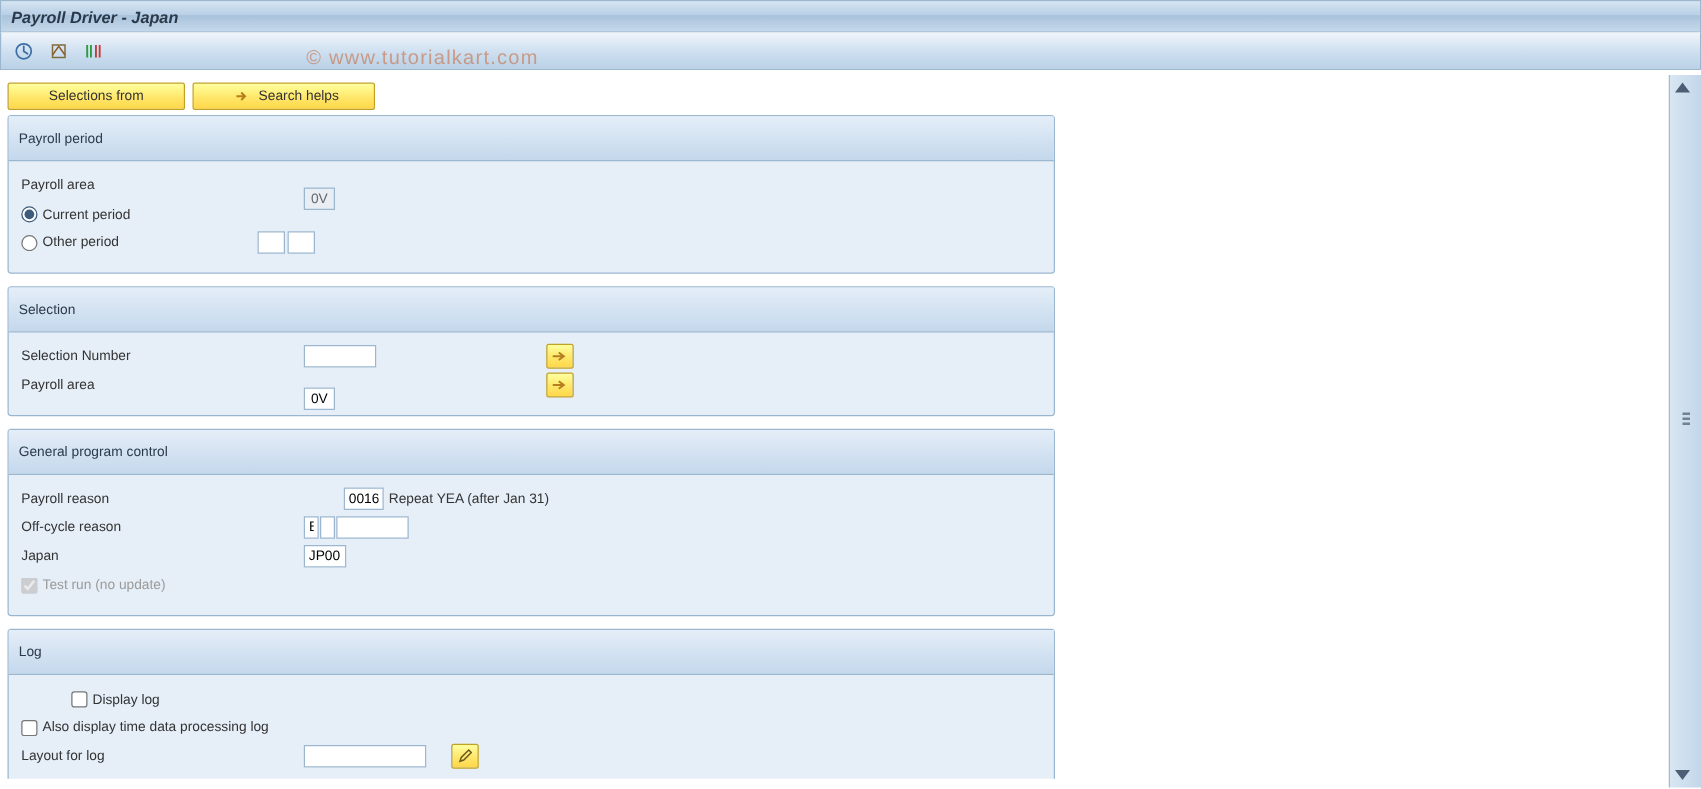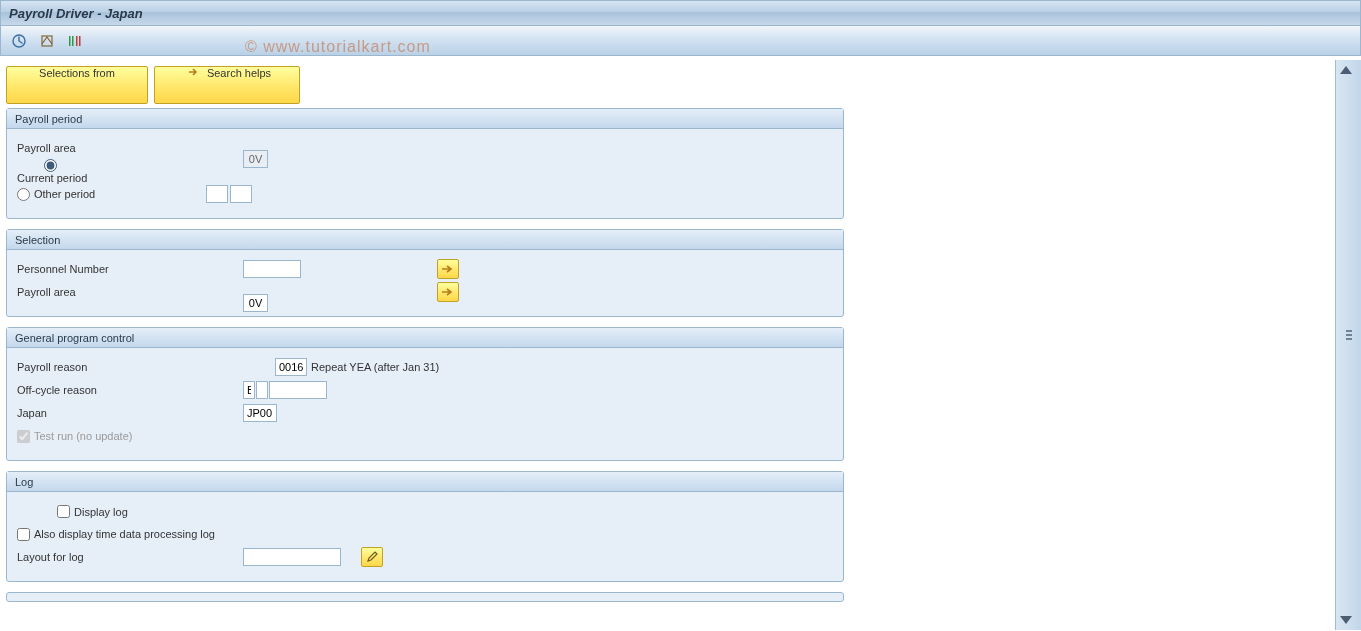--- a/index.html
+++ b/index.html
@@ -61,39 +61,39 @@
       border-right: 6px solid transparent;
     }
     .sc-up { top: 6px; border-bottom: 8px solid #4b5e73; }
     .sc-dn { bottom: 6px; border-top: 8px solid #4b5e73; }
     .sc-grip {
       position: absolute; left: 10px; top: 268px; width: 6px; height: 26px;
     }
     .sc-grip span { display:block; height:2px; background:#6f8296; margin:2px 0; }
     .yellow-bar { display:flex; gap:6px; margin-bottom:4px; }
     .ybtn {
-      height: 38px;
+      height: 22px;
       background: linear-gradient(to bottom, #ffff9e, #ffe76a 55%, #ffd749);
       border: 1px solid #c2a225;
       border-radius: 2px;
-      display:flex; align-items:flex-start; justify-content:center;
+      display:flex; align-items:center; justify-content:center;
       font-size:11px; color:#333;
     }
     .ybtn-sel { width:142px; }
     .ybtn-help { width:146px; }
     .y-arrow { width:14px; margin-left:4px; margin-right:6px; display:flex; align-items:center; justify-content:center; }
     .group {
       width: 838px;
       border: 1px solid #9bb7d0;
       margin-bottom: 10px;
       background: #e6eff8;
       border-radius: 3px;
     }
     .group-hd {
-      height: 20px;
+      height: 36px;
       background: linear-gradient(to bottom, #e4eef8, #c4d8ec);
       border-bottom: 1px solid #9bb7d0;
       padding: 0 8px;
       display:flex; align-items:center;
       font-size:11px; color:#2b3a4a;
     }
     .group-bd { padding: 8px 10px 12px 10px; }
     .row { display:flex; align-items:center; height:22px; margin-bottom:1px; }
     .lbl { width: 226px; color:#333; }
     .radio { width:13px; height:13px; margin-right:4px; accent-color:#3d5b7a; }
@@ -172,21 +172,21 @@
     <div class="group">
       <div class="group-hd">
           <span>Payroll period</span>
         </div>
       <div class="group-bd">
         <div class="row">
           <span class="lbl">Payroll area</span>
           <input class="inp inp-ro inp-tiny" readonly="" value="0V" style="">
         </div>
         <div class="row">
-          <label style="display:flex;align-items:center;flex-direction:column;">
+          <label style="display:flex;align-items:flex-end;">
             <input type="radio" class="radio" name="period" checked="" style="">
             <span>Current period</span>
           </label>
         </div>
         <div class="row">
           <label style="display:flex;align-items:center;width:189px;">
             <input type="radio" class="radio" name="period" style="">
             <span>Other period</span>
           </label>
           <input class="inp inp-xs" value="" style="">
@@ -194,21 +194,21 @@
         </div>
       </div>
     </div>
 
     <div class="group">
       <div class="group-hd">
           <span>Selection</span>
         </div>
       <div class="group-bd">
         <div class="row">
-          <span class="lbl">Personnel Number</span>
+          <span class="lbl">Selection Number</span>
           <input class="inp inp-med" value="" style="">
           <span class="spacer invisible">.</span>
           <div class="yicon">
             <svg width="12" height="10" viewBox="0 0 12 10">
                 <path d="M0 5h8M5 2l4 3-4 3" stroke="#b67e1e" stroke-width="1.6" fill="none"></path>
               </svg>
           </div>
         </div>
         <div class="row">
           <span class="lbl">Payroll area</span>

